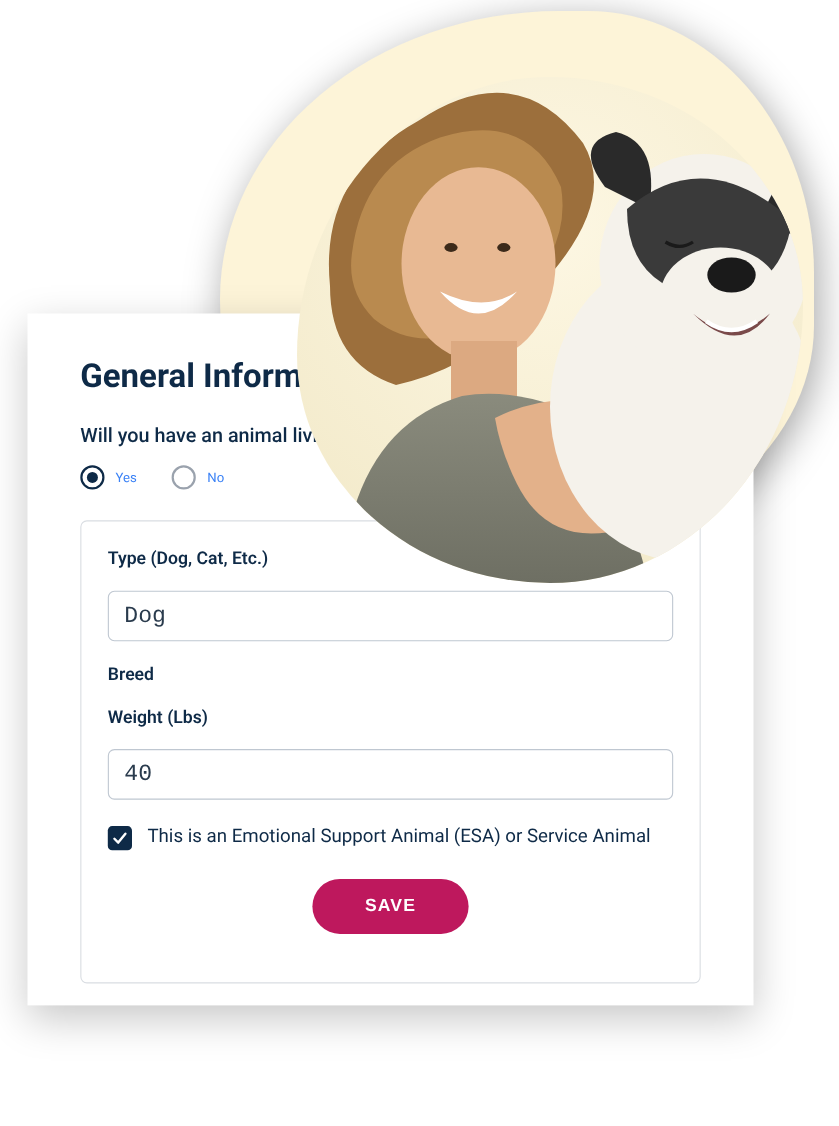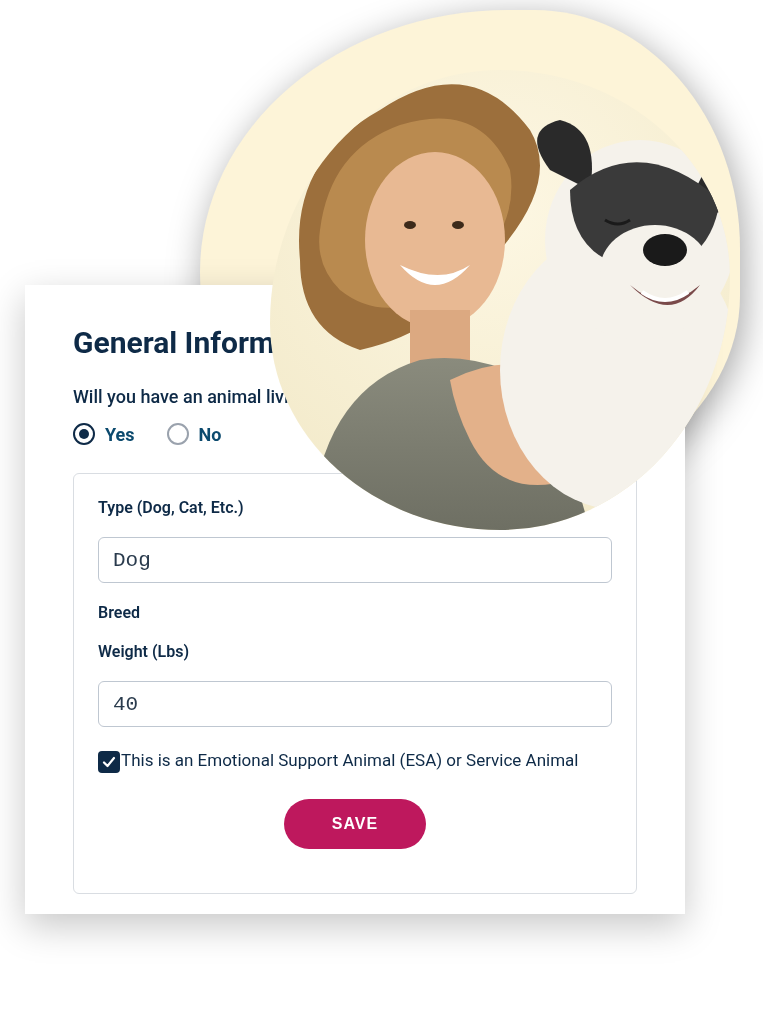--- a/index.html
+++ b/index.html
@@ -75,21 +75,21 @@
       align-items: center;
       justify-content: center;
     }
     .radio-circle.selected { border-color: #0e2a47; }
     .radio-dot {
       width: 10px;
       height: 10px;
       border-radius: 50%;
       background: #0e2a47;
     }
-    .radio-label { font-size: 18px; color: #0c4a6e; font-weight: 700; }
+    .radio-label { font-size: 12px; color: #3b82f6; font-weight: 400; }
     .form-box {
       border: 1px solid #d9dde2;
       border-radius: 6px;
       padding: 24px 24px 44px 24px;
     }
     .field { margin-bottom: 20px; }
     .field-label {
       display: block;
       font-size: 16px;
       font-weight: 600;
@@ -105,21 +105,21 @@
       font-size: 21px;
       color: #2a3b4d;
       font-family: Liberation Mono, monospace;
       margin-top: 12px;
     }
     .field-row { display: flex; gap: 22px; margin-bottom: 22px; }
     .field-row .field { flex: 1; margin-bottom: 0; }
     .checkbox-row {
       display: flex;
       align-items: flex-start;
-      gap: 1px;
+      gap: 14px;
       margin-bottom: 26px;
     }
     .checkbox {
       width: 22px;
       height: 22px;
       flex-shrink: 0;
       background: #0e2a47;
       border-radius: 4px;
       display: flex;
       align-items: center;

